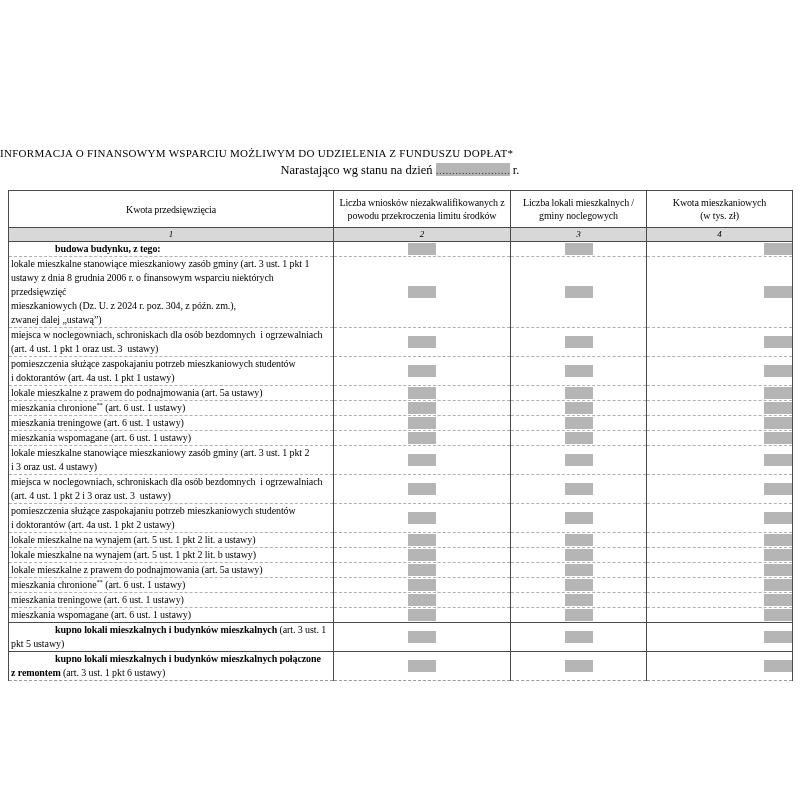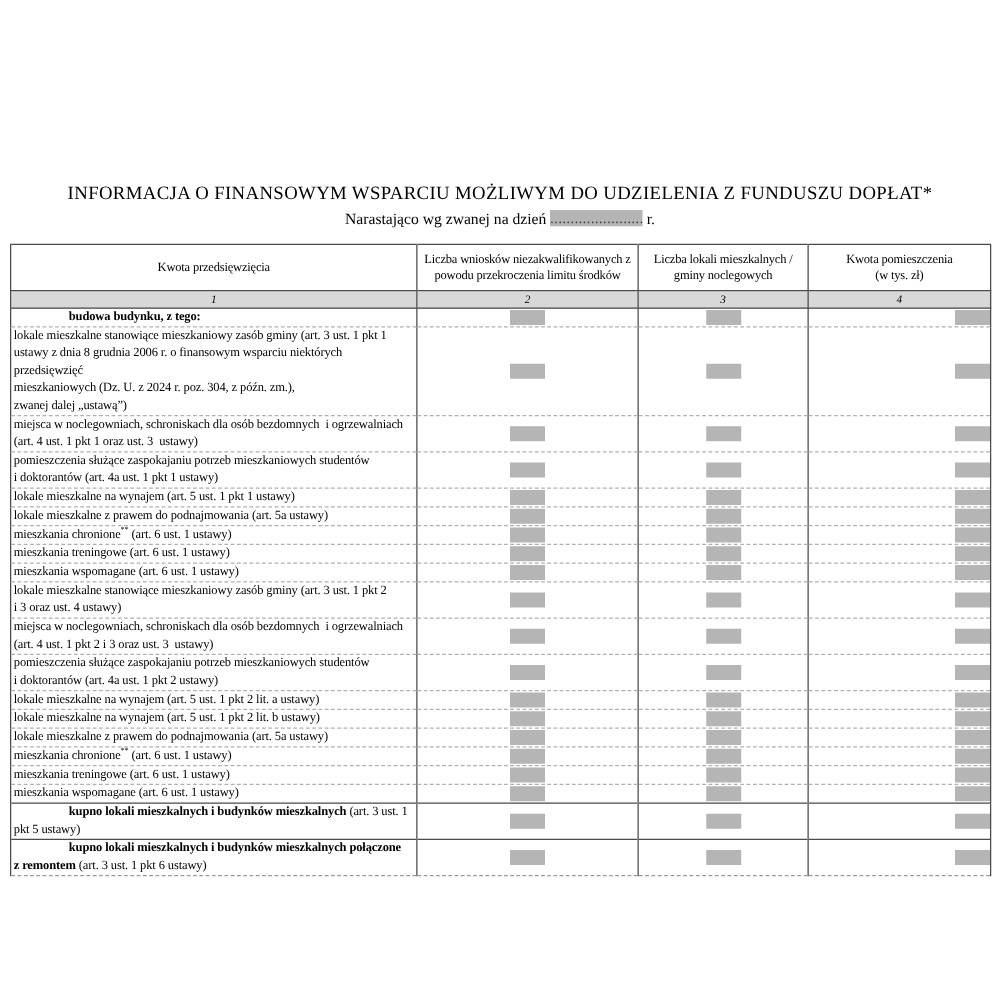--- a/index.html
+++ b/index.html
@@ -7,22 +7,21 @@
   body {
     width: 800px; height: 800px;
     background: #ffffff;
     color: #000;
     font-family: "Liberation Serif", "DejaVu Serif", serif;
     overflow: hidden;
   }
   .page { position: relative; width: 800px; height: 800px; padding-top: 147px; }
 
   .doc-title {
-    text-align: center;
-    font-size: 15px;
+    font-size: 11px;
     font-weight: normal;
     letter-spacing: 0.3px;
     margin: 0;
   }
   .doc-subtitle {
     text-align: center;
     font-size: 12.5px;
     margin-top: 4px;
     height: 17px;
   }
@@ -99,37 +98,37 @@
 
   tr.tall td { height: 26px; }
 </style>
 </head>
 <body>
 
 <div class="page">
 
   <div class="doc-title">INFORMACJA O FINANSOWYM WSPARCIU MOŻLIWYM DO UDZIELENIA Z FUNDUSZU DOPŁAT*</div>
 
-  <div class="doc-subtitle"><span>Narastająco wg zwanej na dzień </span><span class="date-field">........................</span><span> r.</span></div>
+  <div class="doc-subtitle"><span>Narastająco wg stanu na dzień </span><span class="date-field">........................</span><span> r.</span></div>
 
   <table class="form">
     <colgroup>
       <col style="width:325px">
       <col style="width:177px">
       <col style="width:136px">
       <col style="width:146px">
     </colgroup>
     <thead>
       <tr class="hdr">
         <th>Kwota przedsięwzięcia</th>
         <th>Liczba wniosków niezakwalifikowanych z
 powodu przekroczenia limitu środków</th>
         <th>Liczba lokali mieszkalnych /
 gminy noclegowych</th>
-        <th>Kwota pomieszczenia
+        <th>Kwota mieszkaniowych
 (w tys. zł)</th>
       </tr>
       <tr class="nums">
         <td>1</td>
         <td>2</td>
         <td>3</td>
         <td>4</td>
       </tr>
     </thead>
     <tbody>
@@ -180,32 +179,20 @@
             <div class="ph"></div>
           </td>
           <td class="data-cell c3">
             <div class="ph"></div>
           </td>
           <td class="data-cell c4">
             <div class="ph"></div>
           </td>
         </tr>
         <tr>
-          <td class="label-cell"><span>lokale mieszkalne na wynajem (art. 5 ust. 1 pkt 1 ustawy)</span></td>
-          <td class="data-cell c2">
-            <div class="ph"></div>
-          </td>
-          <td class="data-cell c3">
-            <div class="ph"></div>
-          </td>
-          <td class="data-cell c4">
-            <div class="ph"></div>
-          </td>
-        </tr>
-        <tr>
           <td class="label-cell"><span>lokale mieszkalne z prawem do podnajmowania (art. 5a ustawy)</span></td>
           <td class="data-cell c2">
             <div class="ph"></div>
           </td>
           <td class="data-cell c3">
             <div class="ph"></div>
           </td>
           <td class="data-cell c4">
             <div class="ph"></div>
           </td>

